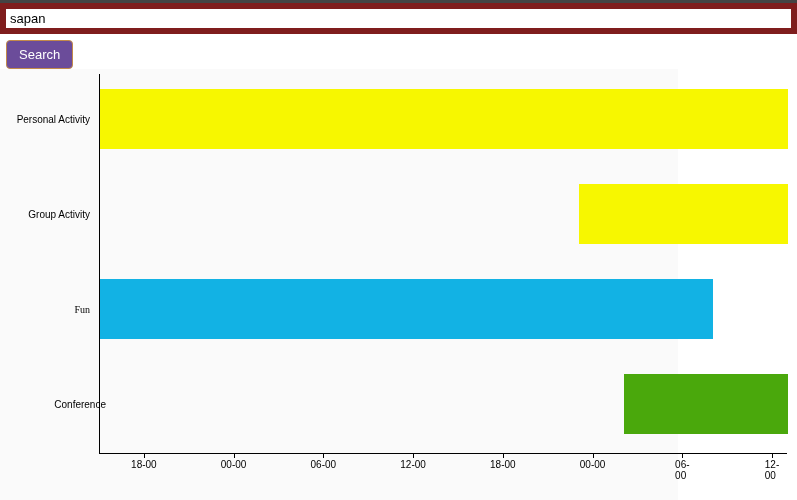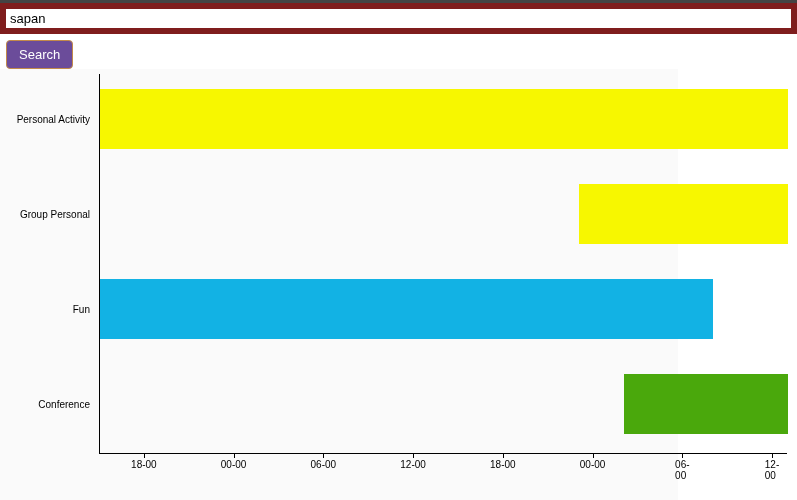--- a/index.html
+++ b/index.html
@@ -70,23 +70,23 @@
 
 <div class="top-border"></div>
 
 <input type="text" class="search-input" value="sapan" style="">
 
 <button class="search-button">Search</button>
 
 <div class="chart-area">
 
   <div class="y-label" style="left:0; top:50px;">Personal Activity</div>
-  <div class="y-label" style="left:0; top:145px;">Group Personal</div>
-  <div class="y-label" style="left:0; top:240px;">Fun</div>
-  <div class="y-label" style="left:0; top:335px;">Conference</div>
+  <div class="y-label" style="left:0; top:145px;">Group Activity</div>
+  <div class="y-label" style="left:0; top:240px;font-family:Liberation Serif, serif;">Fun</div>
+  <div class="y-label" style="left:16px; top:335px;">Conference</div>
 
   <div class="plot-region">
 
     <div class="bar" style="left:0px; width:688px; top:15px; background:#f7f700;"></div>
     <div class="bar" style="left:479px; width:209px; top:110px; background:#f7f700;"></div>
     <div class="bar" style="left:0px; width:613px; top:205px; background:#12b2e4;"></div>
     <div class="bar" style="left:524px; width:164px; top:300px; background:#4aa80c;"></div>
   </div>
 
   <div class="x-tick" style="left:143.9px;"></div>

